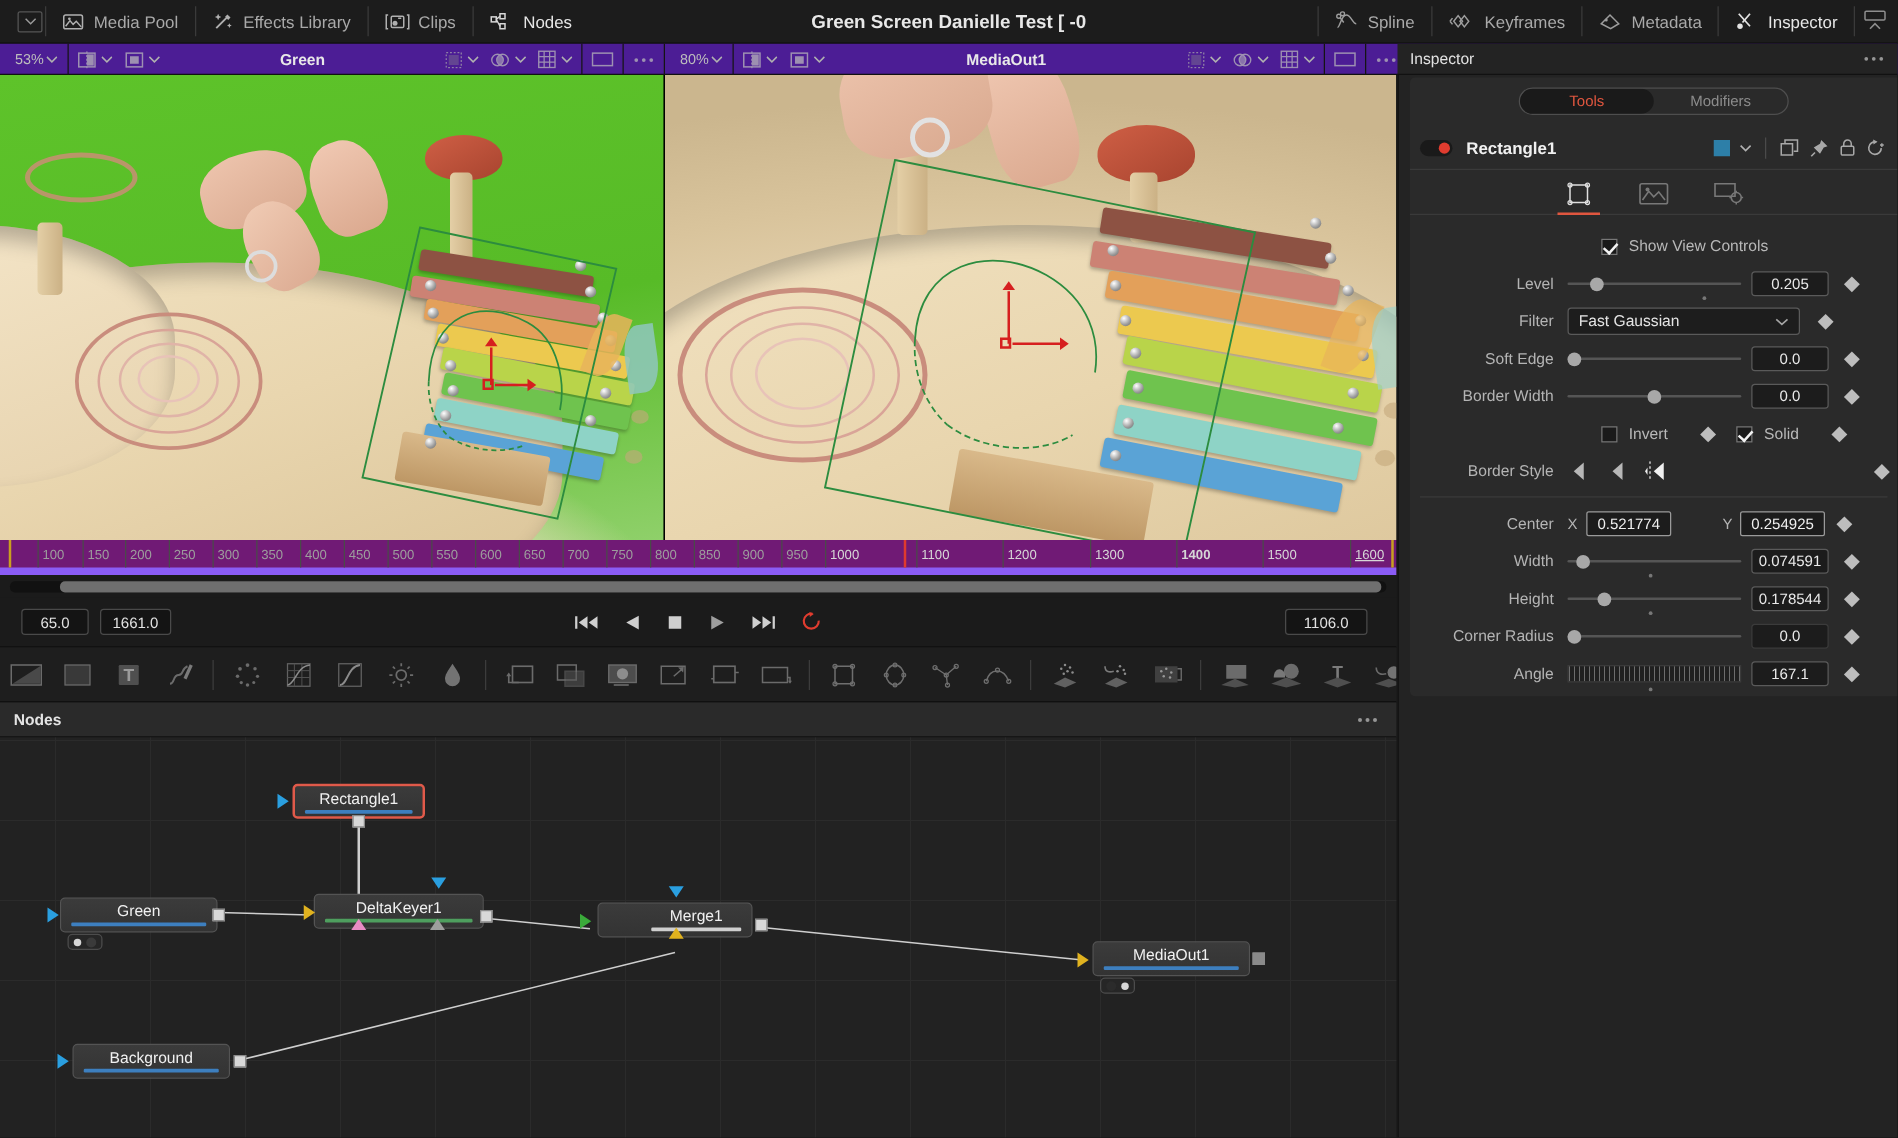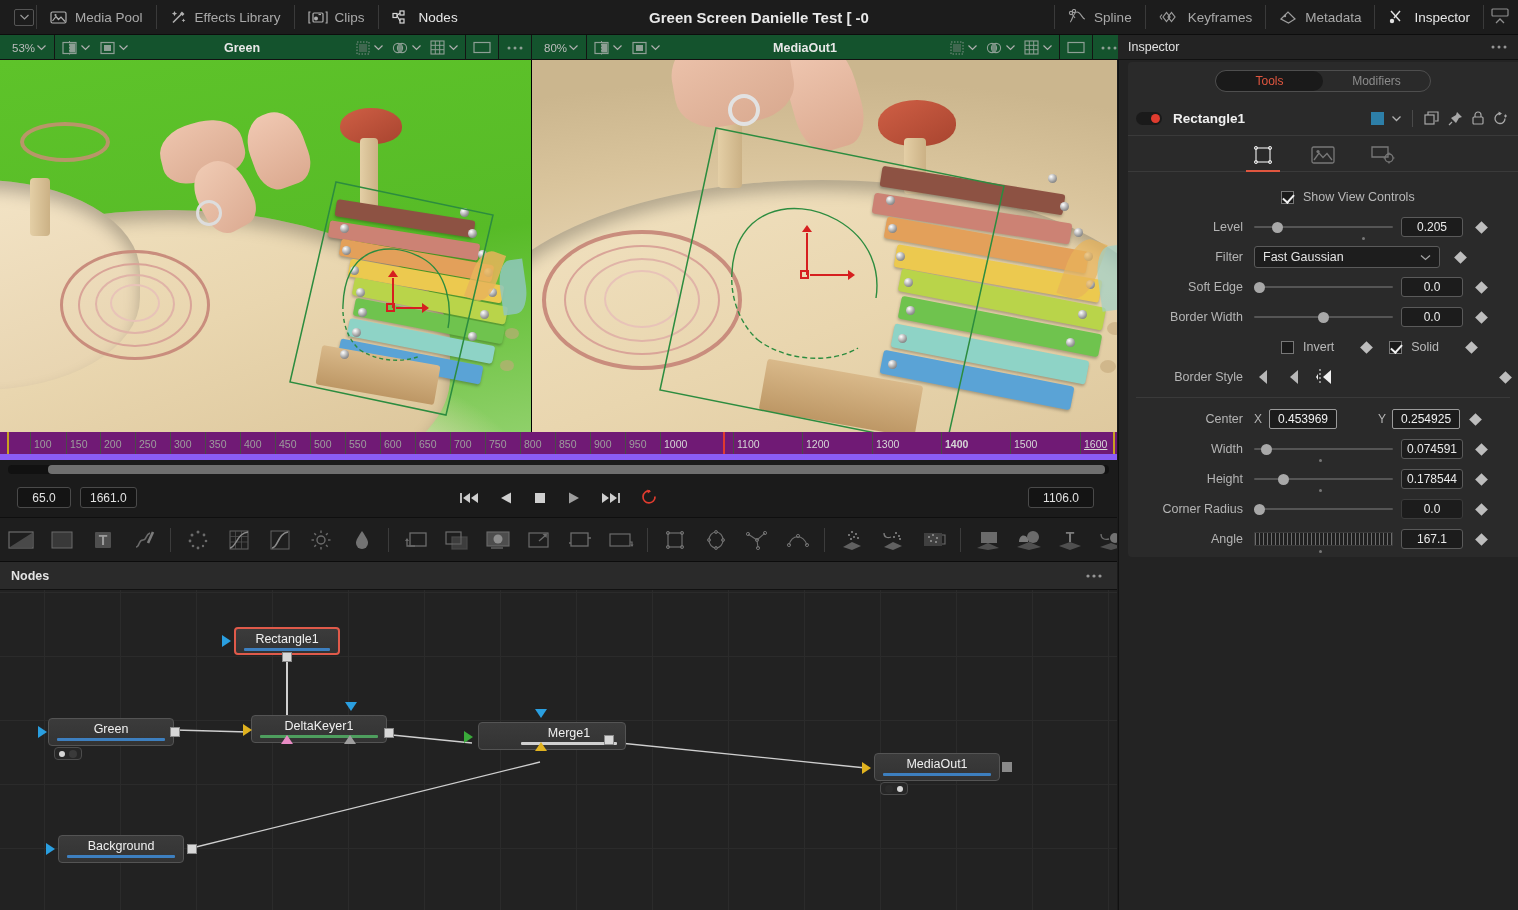--- a/index.html
+++ b/index.html
@@ -38,21 +38,21 @@
     display: flex; align-items: center; justify-content: center;
     font-size: 15px; font-weight: bold; color: #e8e8e8;
     pointer-events: none;
   }
   .tb-right { margin-left: auto; display: flex; align-items: center; }
   svg { display: block; }
 
   
   .viewbar {
     position: absolute; left: 0; top: 35px; width: 1518px; height: 25px;
-    background: #14532d; border-bottom: 1px solid #111;
+    background: #4c1d95; border-bottom: 1px solid #111;
     display: flex; align-items: stretch;
   }
   .vb-panel { display: flex; align-items: center; height: 25px; position: relative; }
   .vb-panel.p1 { width: 531px; }
   .vb-panel.p2 { width: 593px; }
   .vb-zoom {
     font-size: 11.5px; color: #bdbdbd; display: flex; align-items: center;
     gap: 2px; padding: 0 8px 0 12px;
   }
   .vb-divider { width: 1px; height: 25px; background: #141414; }
@@ -1103,21 +1103,21 @@
     <div class="node" style="left:251px; top:125px; width:136px;">
       <span class="nlabel">DeltaKeyer1</span>
       <span class="nbar" style="background:#4e9e5e"></span>
     </div>
     <div class="tri right-yellow" style="left:243px; top:134px;"></div>
     <div class="tri down-blue" style="left:345px; top:112px;"></div>
     <div class="nport" style="left:384px; top:138px;"></div>
     <div class="tri up-pink" style="left:281px; top:145px;"></div>
     <div class="tri up-grey" style="left:344px; top:145px;"></div>
 
-    <div class="node" style="left:478px; top:132px; width:148px;padding-left:34px;">
+    <div class="node" style="left:478px; top:132px; width:124px;padding-left:34px;">
       <span class="nlabel">Merge1</span>
       <span class="nbar" style="background:#cfcfcf"></span>
     </div>
     <div class="tri right-green" style="left:464px; top:141px;"></div>
     <div class="tri down-blue" style="left:535px; top:119px;"></div>
     <div class="nport" style="left:604px; top:145px;"></div>
     <div class="tri up-yellow" style="left:535px; top:152px;"></div>
 
     <div class="node" style="left:874px; top:163px; width:126px;">
       <span class="nlabel">MediaOut1</span>
@@ -1312,21 +1312,21 @@
           </span>
         </span>
         <span class="kf" style="margin-left:auto; margin-right:4px"></span>
       </div>
 
       <div class="divline" style="margin:5px 8px 6px 8px"></div>
 
       <div class="xyrow">
         <span class="rlabel">Center</span>
         <span class="axislbl">X</span>
-        <span class="xybox">0.453969</span>
+        <span class="xybox">0.521774</span>
         <span class="axislbl" style="margin-left:41px; margin-right:6px">Y</span>
         <span class="xybox">0.254925</span>
         <span class="kf" style="margin-left:11px"></span>
       </div>
 
       <div class="row">
         <span class="rlabel">Width</span>
         <span class="slider">
           <span class="track"></span>
           <span class="knob" style="left:5%"></span>

